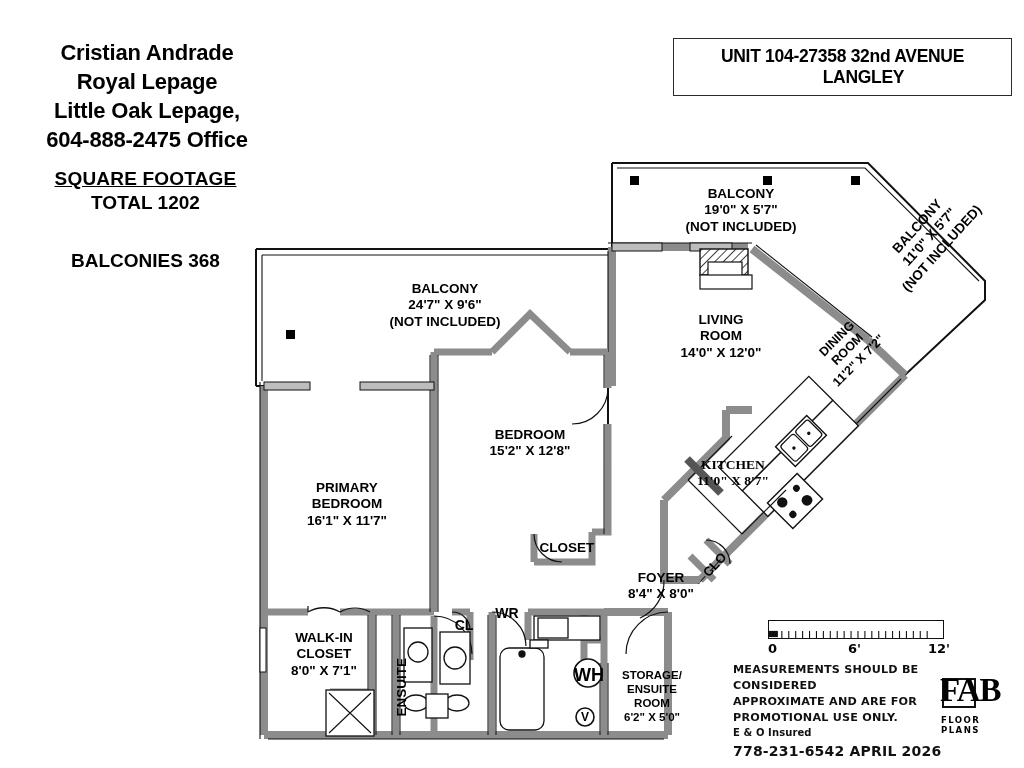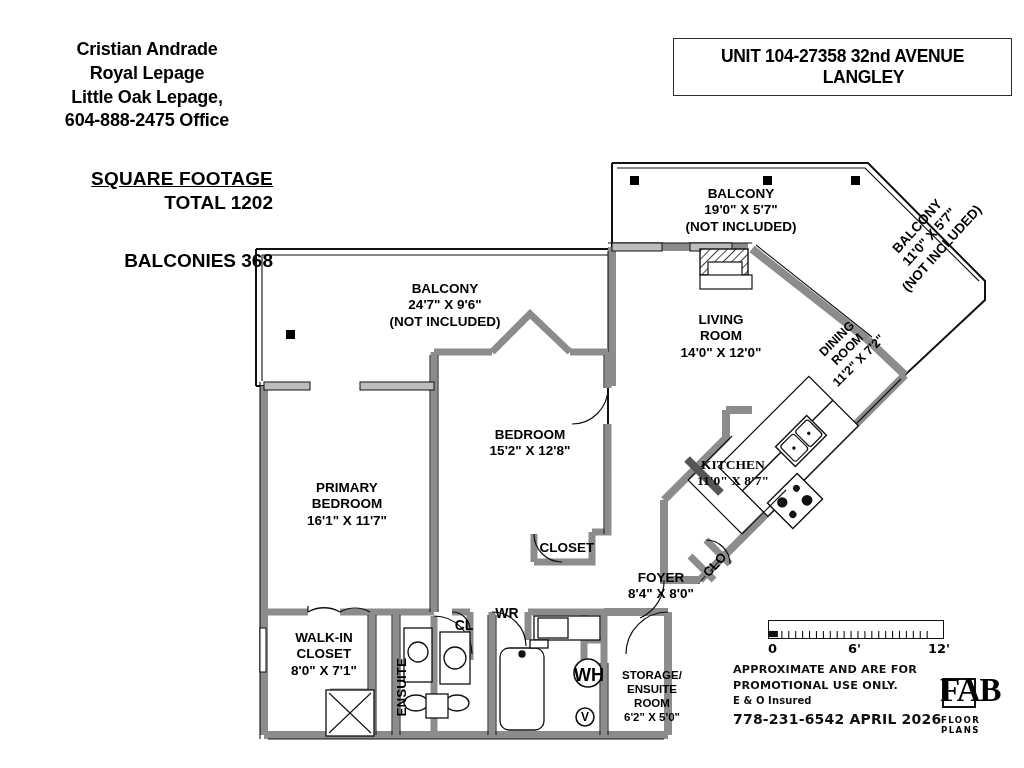--- a/index.html
+++ b/index.html
@@ -23,33 +23,33 @@
   }
 
   
   .agent-block {
     position: absolute;
     left: 22px;
     top: 38px;
     width: 250px;
     text-align: center;
     font-weight: bold;
-    font-size: 18px;
+    font-size: 22px;
     line-height: 1.32;
     letter-spacing: -0.2px;
   }
   .agent-block div { white-space: nowrap; }
 
   
   .sqft-block {
     position: absolute;
     left: 18px;
     top: 168px;
     width: 255px;
-    text-align: right;
+    text-align: center;
     font-weight: bold;
   }
   .sqft-title {
     font-size: 19px;
     text-decoration: underline;
     letter-spacing: 0.2px;
   }
   .sqft-total {
     font-size: 19px;
     margin-top: 2px;
@@ -570,20 +570,21 @@
       </svg>
     </div>
     <div class="scale-nums">
       <span class="sn0">0</span>
       <span class="sn6">6'</span>
       <span class="sn12">12'</span>
     </div>
   </div>
 
   <div class="disclaimer">
+    <div>MEASUREMENTS SHOULD BE CONSIDERED</div>
     <div>APPROXIMATE AND ARE FOR</div>
     <div>PROMOTIONAL USE ONLY.</div>
     <div class="small">E &amp; O Insured</div>
     <div class="phone">778-231-6542  APRIL 2026</div>
   </div>
 
   <div class="fab-logo">
     <div class="fab-mark">
       <div class="boxline"></div>
       <div class="letters">FAB</div>

